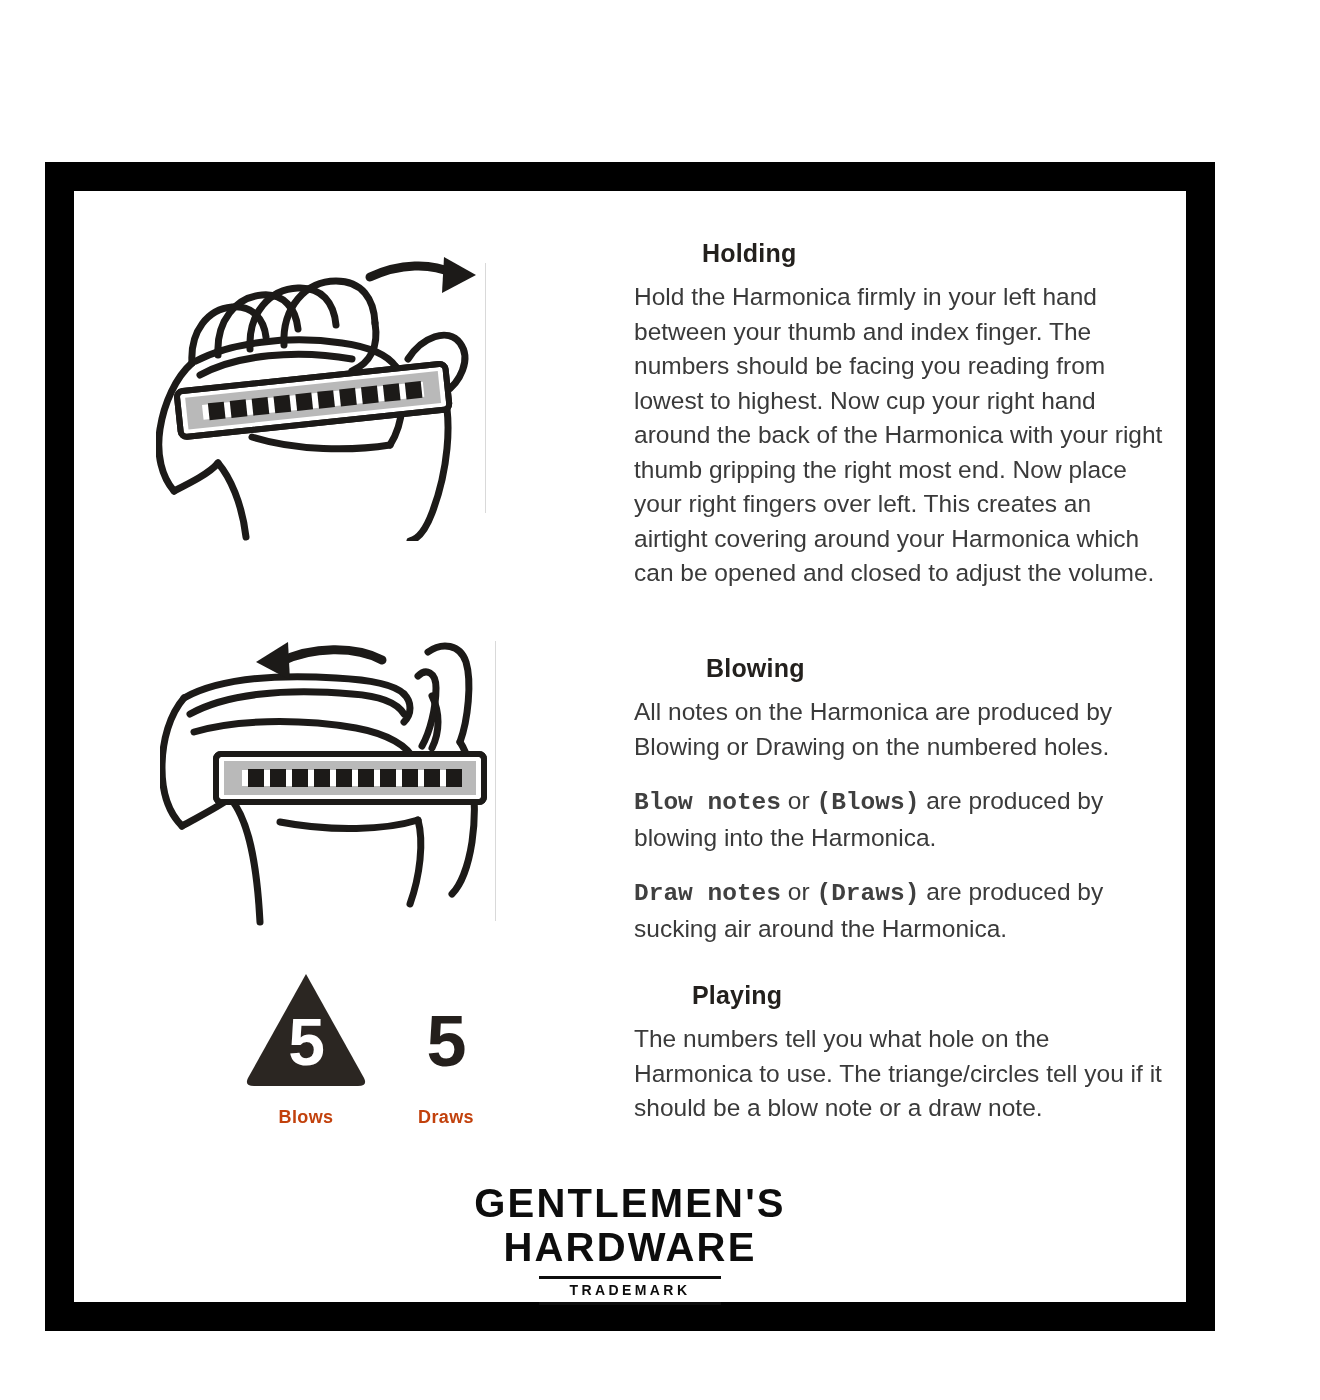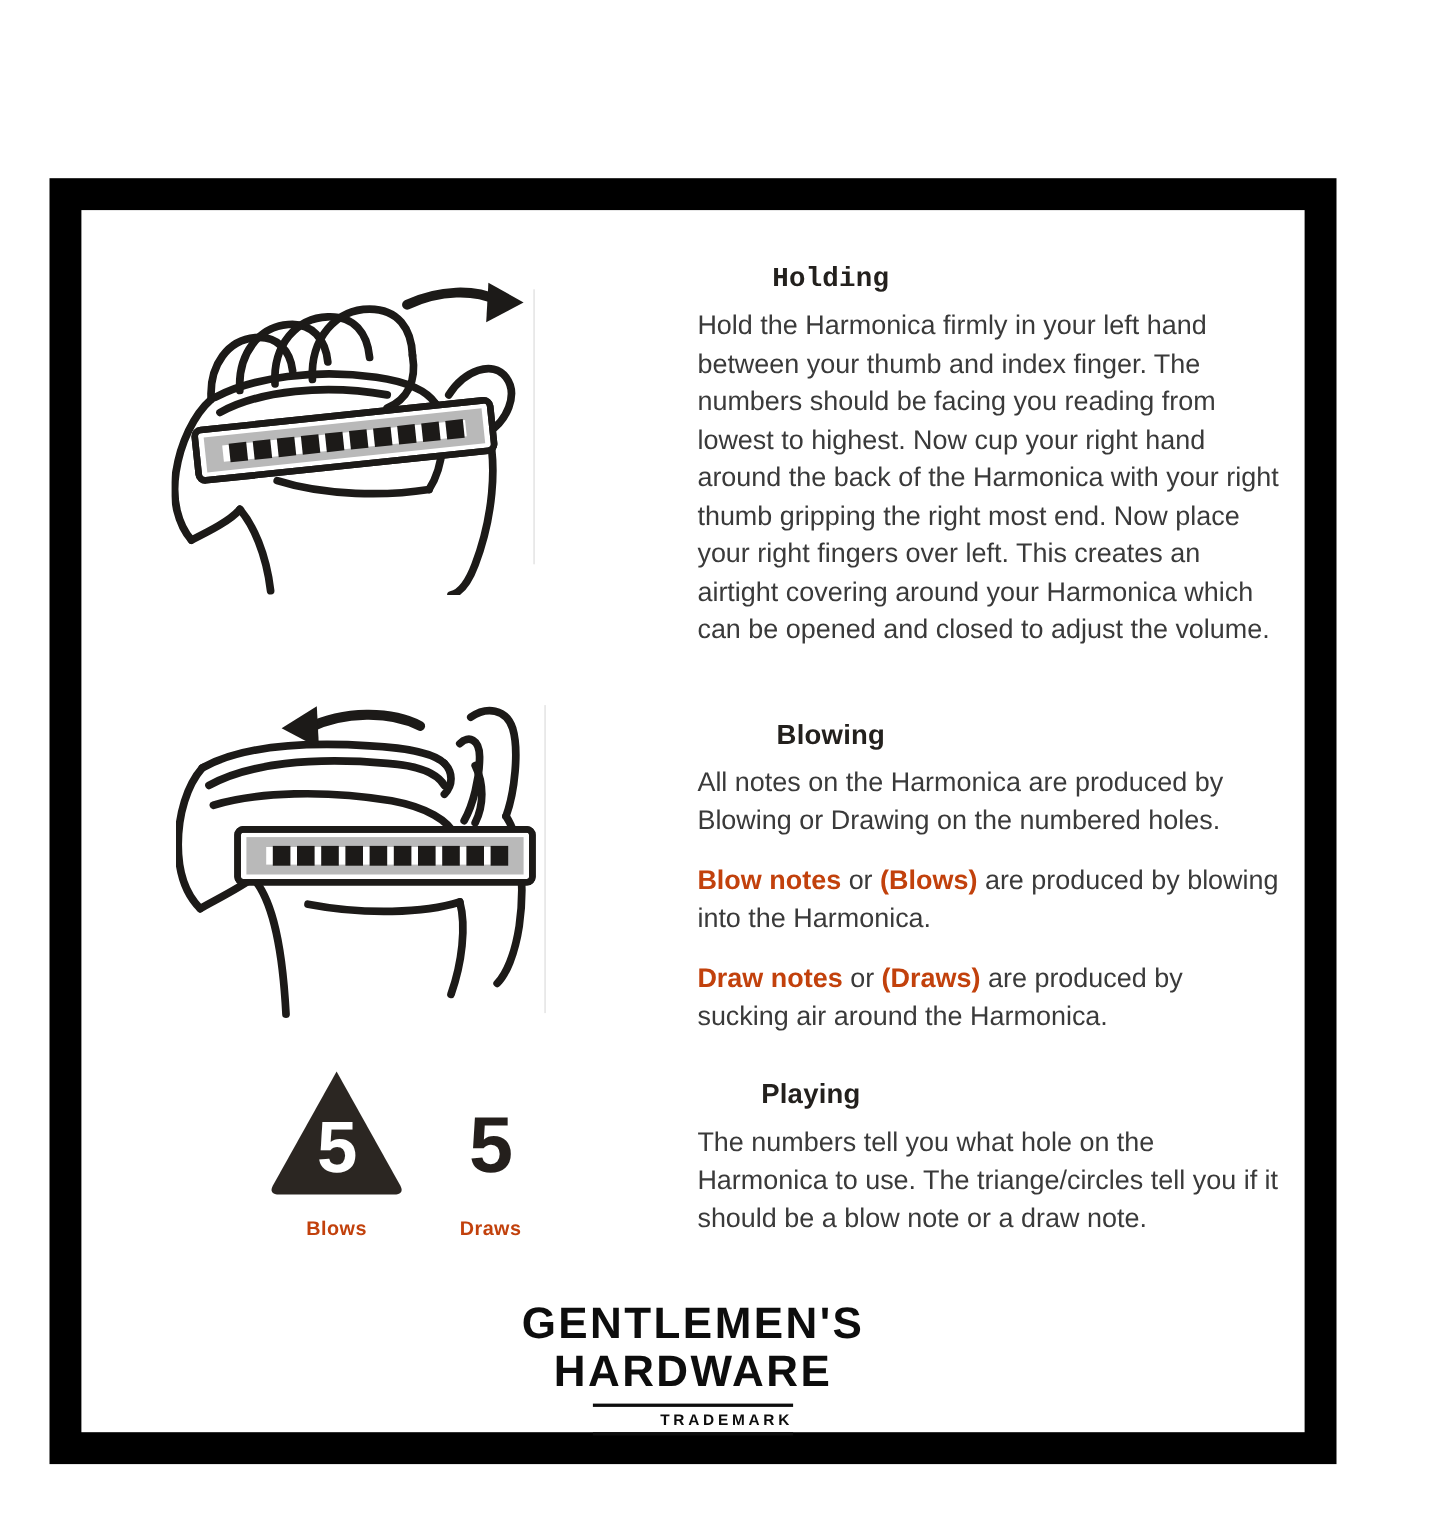--- a/index.html
+++ b/index.html
@@ -44,32 +44,32 @@
 
   
   .section { position: absolute; left: 0; width: 530px; }
   .heading {
     font-size: 25px;
     font-weight: bold;
     color: #23201d;
     letter-spacing: .2px;
     margin-bottom: 3px;
   }
-  .heading.h-holding { padding-left: 68px; font-family: Liberation Mono, monospace; }
+  .heading.h-holding { padding-left: 68px; }
   .heading.h-blowing { padding-left: 72px; }
   .heading.h-playing { padding-left: 58px; }
   .para {
     font-size: 24.5px;
     line-height: 34.5px;
     color: #3a3a3a;
     font-weight: 400;
     margin-top: 12px;
   }
   .para + .para { margin-top: 20px; }
-  .para b { font-weight: bold; color: #c2410c; }
+  .para b { font-weight: bold; color: #404040; font-family: Liberation Mono, monospace; }
 
   
   #legend { position: absolute; }
   .legend-item { position: absolute; text-align: center; }
   .legend-symbol {
     position: relative;
     width: 124px; height: 118px;
   }
   .tri-wrap { position: absolute; inset: 0; }
   .legend-num-tri {
@@ -111,21 +111,20 @@
   .logo-line {
     font-size: 40px;
     font-weight: bold;
     color: #0d0d0d;
     letter-spacing: 2.2px;
     line-height: 44px;
   }
   .logo-tm-wrap {
     margin: 7px auto 0;
     width: 182px;
-    text-align: right;
   }
   .logo-rule { height: 3px; background: #0d0d0d; }
   .logo-tm {
     font-size: 14px;
     font-weight: bold;
     letter-spacing: 3.4px;
     color: #0d0d0d;
     padding: 4px 0 4px;
     line-height: 15px;
   }

